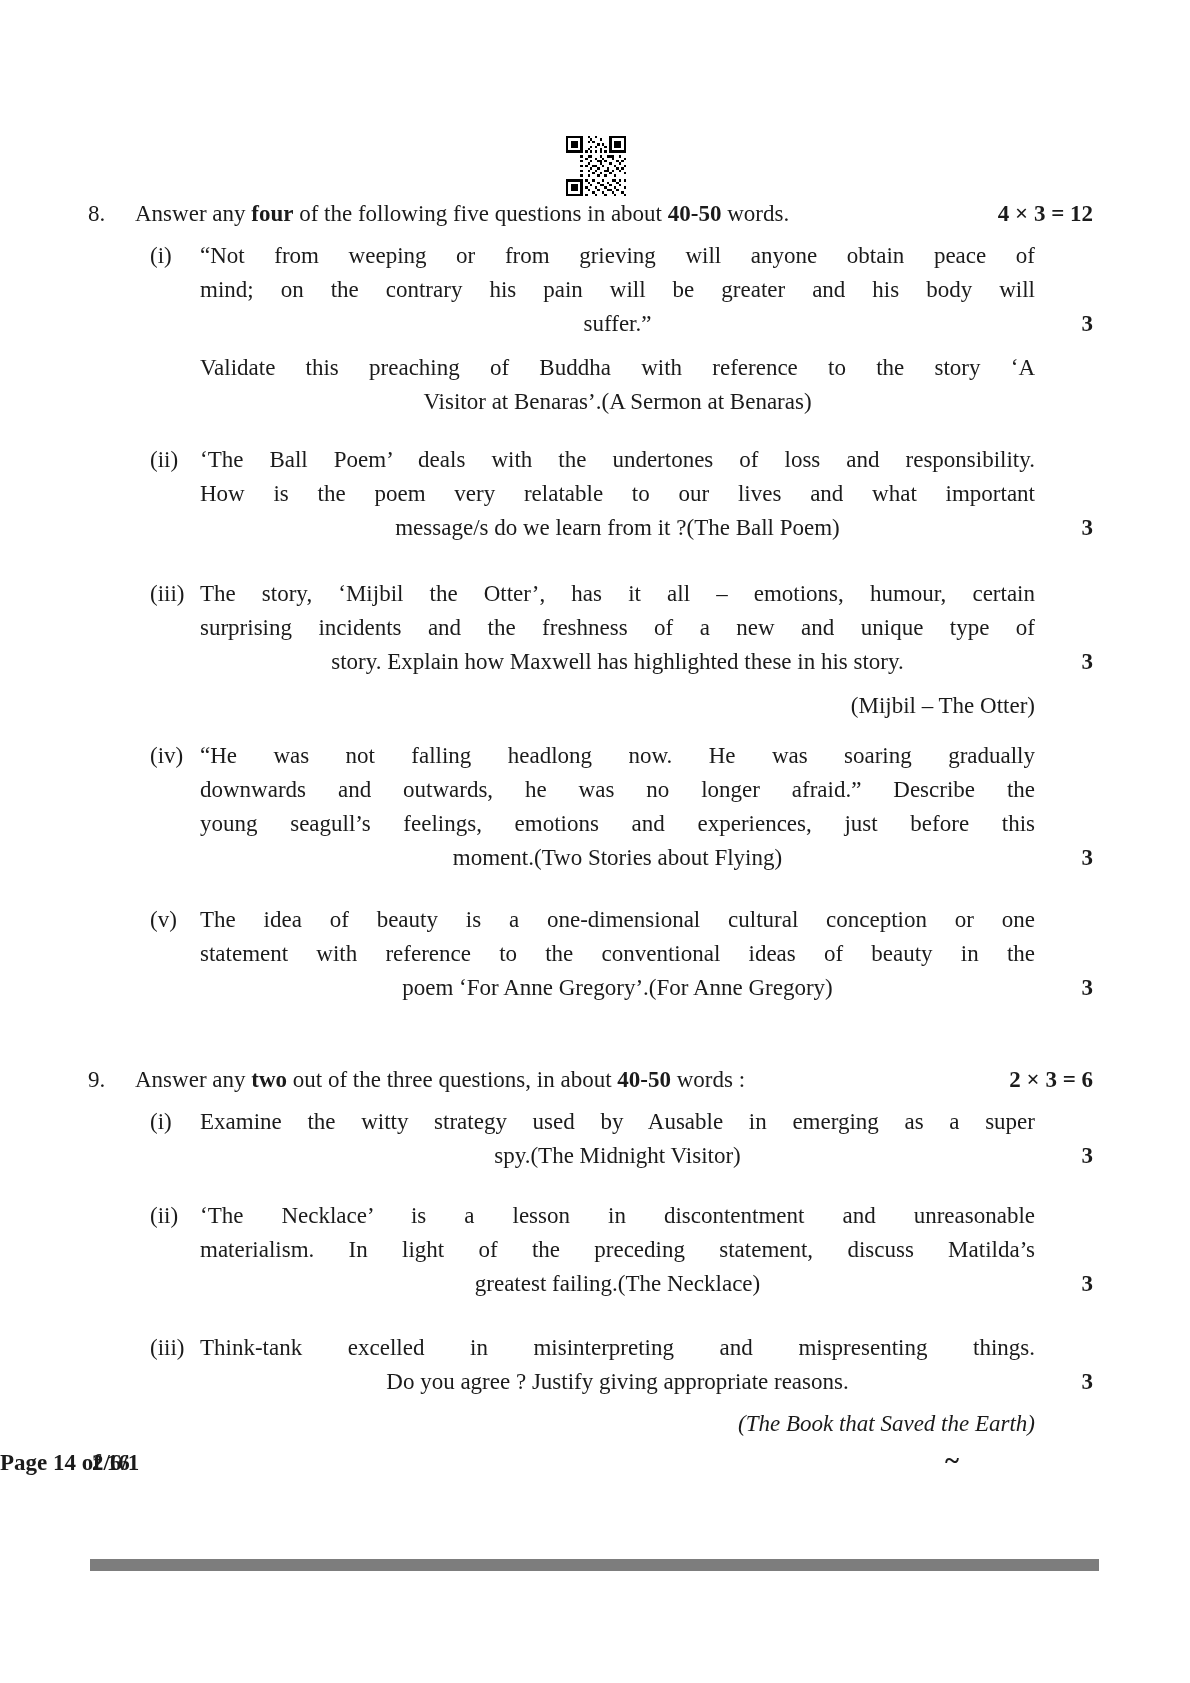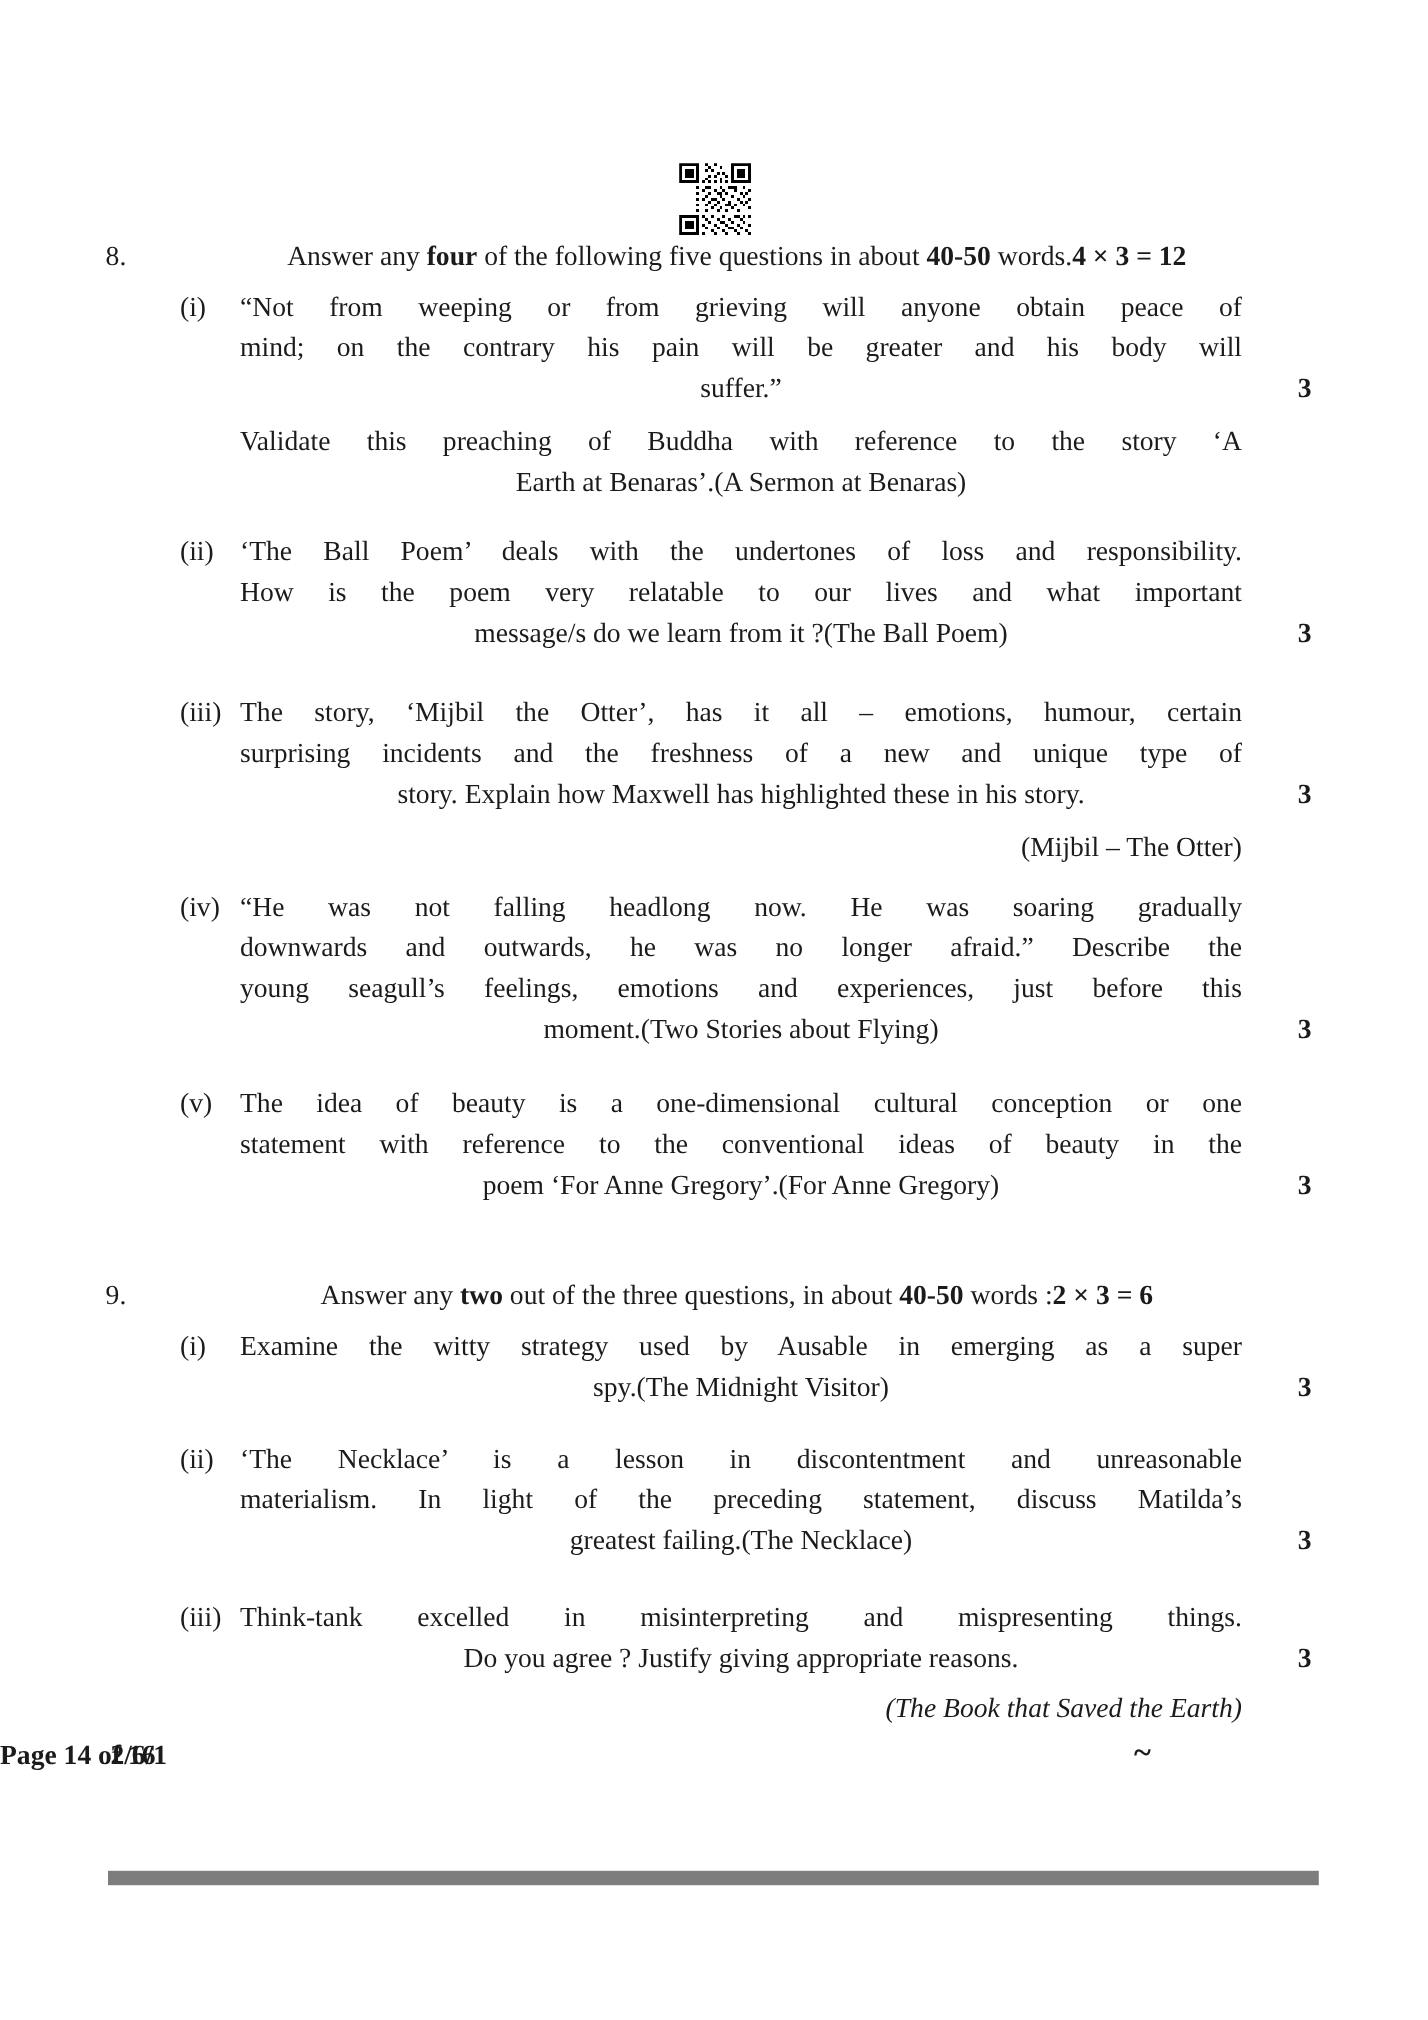--- a/index.html
+++ b/index.html
@@ -7,21 +7,21 @@
        font-family:"Liberation Serif","DejaVu Serif",serif;color:#1b1b1b;}
   .page{position:relative;width:1190px;height:1683px;background:#fff;}
 
   .qr{position:absolute;left:566px;top:136px;width:60px;height:60px;}
 
   .content{position:absolute;left:88px;top:197px;width:1005px;
            font-size:23px;line-height:34px;}
 
   .qheader{display:flex;}
   .qnum{width:47px;flex:0 0 47px;}
-  .qtext{flex:1;display:flex;justify-content:center;}
+  .qtext{flex:1;display:flex;justify-content:space-between;}
   .b{font-weight:bold;}
 
   .sub{margin-left:62px;}
   .block{display:flex;align-items:flex-end;}
   .blabel{width:50px;flex:0 0 50px;align-self:flex-start;}
   .bbody{width:835px;flex:0 0 835px;}
   .bmarks{flex:1;text-align:right;font-weight:bold;}
 
   .jline{text-align:justify;text-align-last:justify;}
   .tailrow{display:flex;justify-content:center;}
@@ -84,21 +84,21 @@
                 <span></span>
               </div>
           </div>
           <div class="bmarks">3</div>
         </div>
         <div class="block" style="margin-top:10px;">
           <div class="blabel"></div>
           <div class="bbody">
             <div class="jline">Validate this preaching of Buddha with reference to the story ‘A</div>
             <div class="tailrow">
-                <span>Earth at Benaras’.</span>
+                <span>Visitor at Benaras’.</span>
                 <span>(A Sermon at Benaras)</span>
               </div>
           </div>
           <div class="bmarks"></div>
         </div>
       </div>
 
       <div class="sub" style="margin-top:24px;">
         <div class="block">
           <div class="blabel">(ii)</div>

